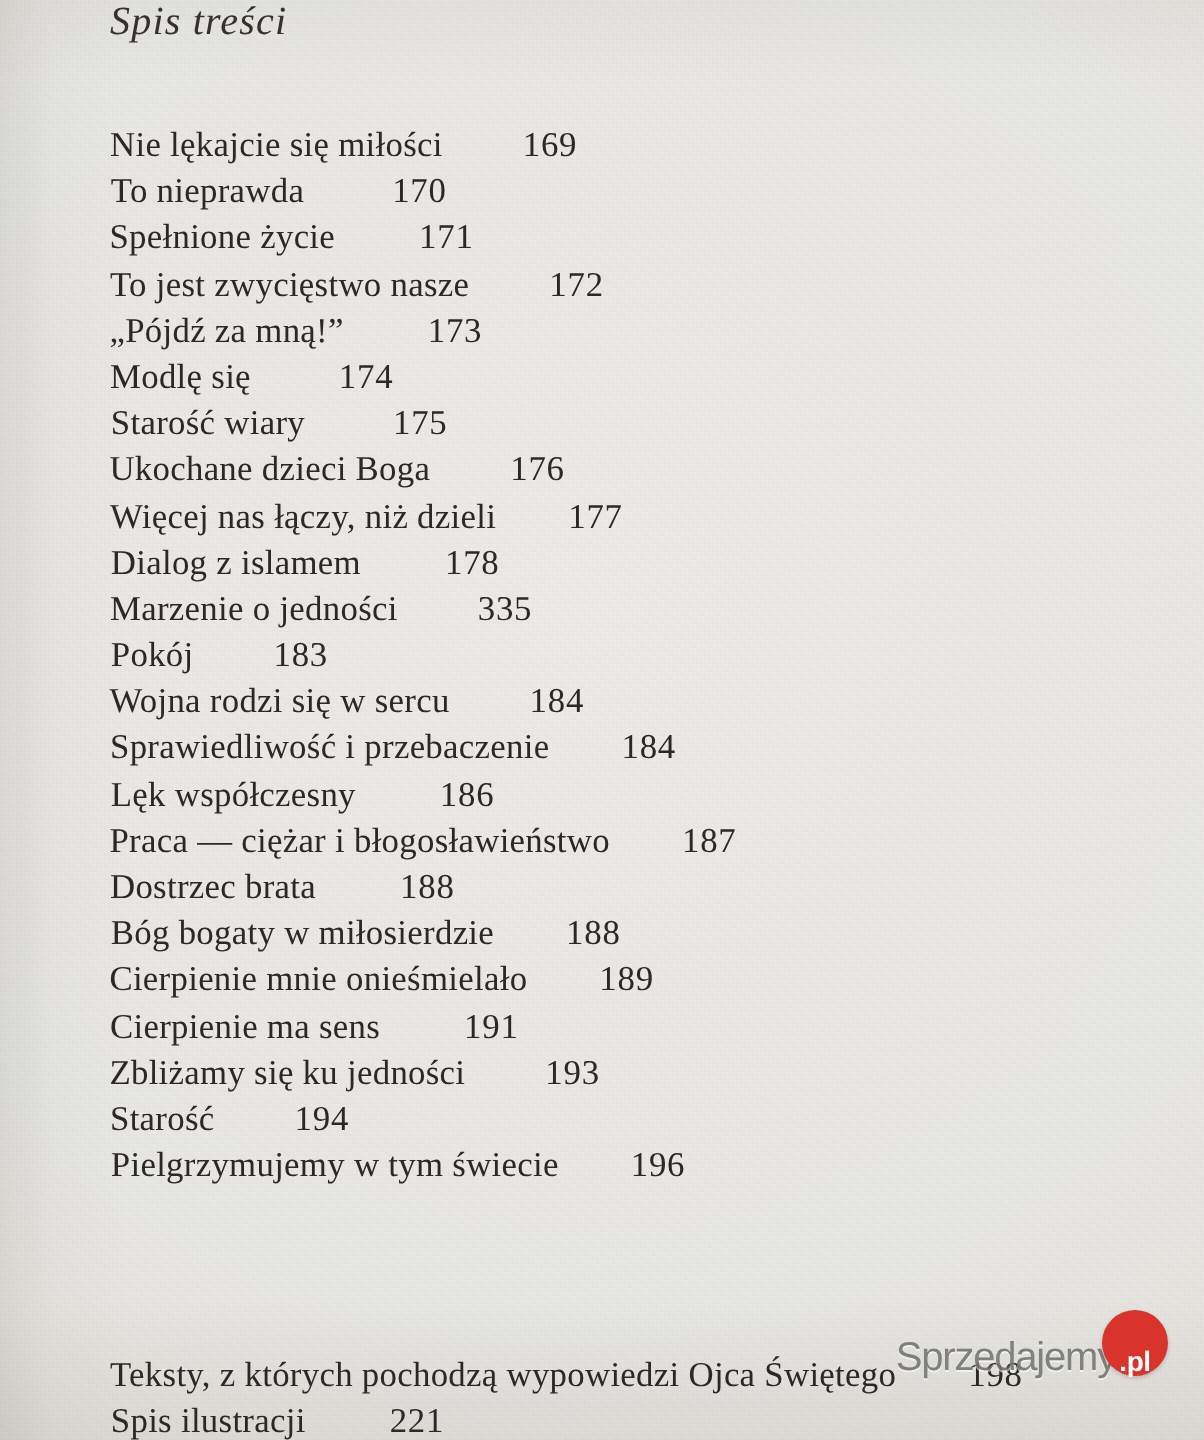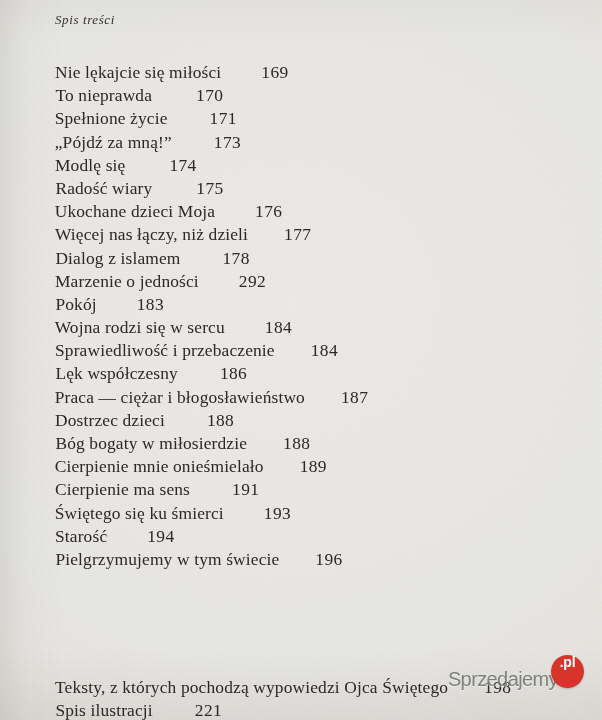--- a/index.html
+++ b/index.html
@@ -54,24 +54,24 @@
   #content {
     position: absolute;
     left: 55px;
     top: 0;
     width: 530px;
     height: 720px;
   }
 
   .heading {
     position: absolute;
-    top: 12px;
+    top: 0;
     left: 0;
     font-style: italic;
-    font-size: 13px;
+    font-size: 20px;
     letter-spacing: .6px;
     color: #35322e;
     white-space: nowrap;
   }
 
   .toc-list {
     position: absolute;
     top: 61px;
     left: 0;
     width: 530px;
@@ -117,21 +117,21 @@
   }
   #watermark .wm-dot {
     position: relative;
     margin-left: -7px;
     margin-bottom: 14px;
     width: 33px;
     height: 33px;
     border-radius: 50%;
     background: #d8342b;
     display: flex;
-    align-items: flex-start;
+    align-items: flex-end;
     justify-content: center;
     box-shadow: 0 1px 2px rgba(0,0,0,.18);
   }
   #watermark .wm-dot span {
     color: #ffffff;
     font-size: 14px;
     font-weight: 700;
     letter-spacing: -.2px;
     line-height: 1;
     transform: translateY(-.5px);
@@ -146,37 +146,38 @@
   <div id="vignette"></div>
 
   <div id="content">
 
     <div class="heading">Spis treści</div>
 
     <div class="toc-list main" id="toc-main">
         <div class="entry j1"><span class="title">Nie lękajcie się miłości</span><span class="gap" style="width: 40px;"></span><span class="page">169</span></div>
         <div class="entry j2"><span class="title">To nieprawda</span><span class="gap" style="width: 44px;"></span><span class="page">170</span></div>
         <div class="entry j3"><span class="title">Spełnione życie</span><span class="gap" style="width: 42px;"></span><span class="page">171</span></div>
+        <div class="entry j1"><span class="title">To jest zwycięstwo nasze</span><span class="gap" style="width: 40px;"></span><span class="page">172</span></div>
         <div class="entry j3"><span class="title">„Pójdź za mną!”</span><span class="gap" style="width: 42px;"></span><span class="page">173</span></div>
         <div class="entry j1"><span class="title">Modlę się</span><span class="gap" style="width: 44px;"></span><span class="page">174</span></div>
-        <div class="entry j2"><span class="title">Radość wiary</span><span class="gap" style="width: 44px;"></span><span class="page">175</span></div>
-        <div class="entry j3"><span class="title">Ukochane dzieci Moja</span><span class="gap" style="width: 40px;"></span><span class="page">176</span></div>
+        <div class="entry j2"><span class="title">Starość wiary</span><span class="gap" style="width: 44px;"></span><span class="page">175</span></div>
+        <div class="entry j3"><span class="title">Ukochane dzieci Boga</span><span class="gap" style="width: 40px;"></span><span class="page">176</span></div>
         <div class="entry j1"><span class="title">Więcej nas łączy, niż dzieli</span><span class="gap" style="width: 36px;"></span><span class="page">177</span></div>
         <div class="entry j2"><span class="title">Dialog z islamem</span><span class="gap" style="width: 42px;"></span><span class="page">178</span></div>
-        <div class="entry j1"><span class="title">Marzenie o jedności</span><span class="gap" style="width: 40px;"></span><span class="page">292</span></div>
+        <div class="entry j1"><span class="title">Marzenie o jedności</span><span class="gap" style="width: 40px;"></span><span class="page">335</span></div>
         <div class="entry j2"><span class="title">Pokój</span><span class="gap" style="width: 40px;"></span><span class="page">183</span></div>
         <div class="entry j3"><span class="title">Wojna rodzi się w sercu</span><span class="gap" style="width: 40px;"></span><span class="page">184</span></div>
         <div class="entry j1"><span class="title">Sprawiedliwość i przebaczenie</span><span class="gap" style="width: 36px;"></span><span class="page">184</span></div>
         <div class="entry j2"><span class="title">Lęk współczesny</span><span class="gap" style="width: 42px;"></span><span class="page">186</span></div>
         <div class="entry j3"><span class="title">Praca — ciężar i błogosławieństwo</span><span class="gap" style="width: 36px;"></span><span class="page">187</span></div>
-        <div class="entry j1"><span class="title">Dostrzec dzieci</span><span class="gap" style="width: 42px;"></span><span class="page">188</span></div>
+        <div class="entry j1"><span class="title">Dostrzec brata</span><span class="gap" style="width: 42px;"></span><span class="page">188</span></div>
         <div class="entry j2"><span class="title">Bóg bogaty w miłosierdzie</span><span class="gap" style="width: 36px;"></span><span class="page">188</span></div>
         <div class="entry j3"><span class="title">Cierpienie mnie onieśmielało</span><span class="gap" style="width: 36px;"></span><span class="page">189</span></div>
         <div class="entry j1"><span class="title">Cierpienie ma sens</span><span class="gap" style="width: 42px;"></span><span class="page">191</span></div>
-        <div class="entry j3"><span class="title">Świętego się ku śmierci</span><span class="gap" style="width: 40px;"></span><span class="page">193</span></div>
+        <div class="entry j3"><span class="title">Zbliżamy się ku jedności</span><span class="gap" style="width: 40px;"></span><span class="page">193</span></div>
         <div class="entry j1"><span class="title">Starość</span><span class="gap" style="width: 40px;"></span><span class="page">194</span></div>
         <div class="entry j2"><span class="title">Pielgrzymujemy w tym świecie</span><span class="gap" style="width: 36px;"></span><span class="page">196</span></div>
       </div>
 
     <div class="toc-list tail" id="toc-tail">
         <div class="entry j1"><span class="title">Teksty, z których pochodzą wypowiedzi Ojca Świętego</span><span class="gap" style="width: 36px;"></span><span class="page">198</span></div>
         <div class="entry j2"><span class="title">Spis ilustracji</span><span class="gap" style="width: 42px;"></span><span class="page">221</span></div>
       </div>
 
   </div>

